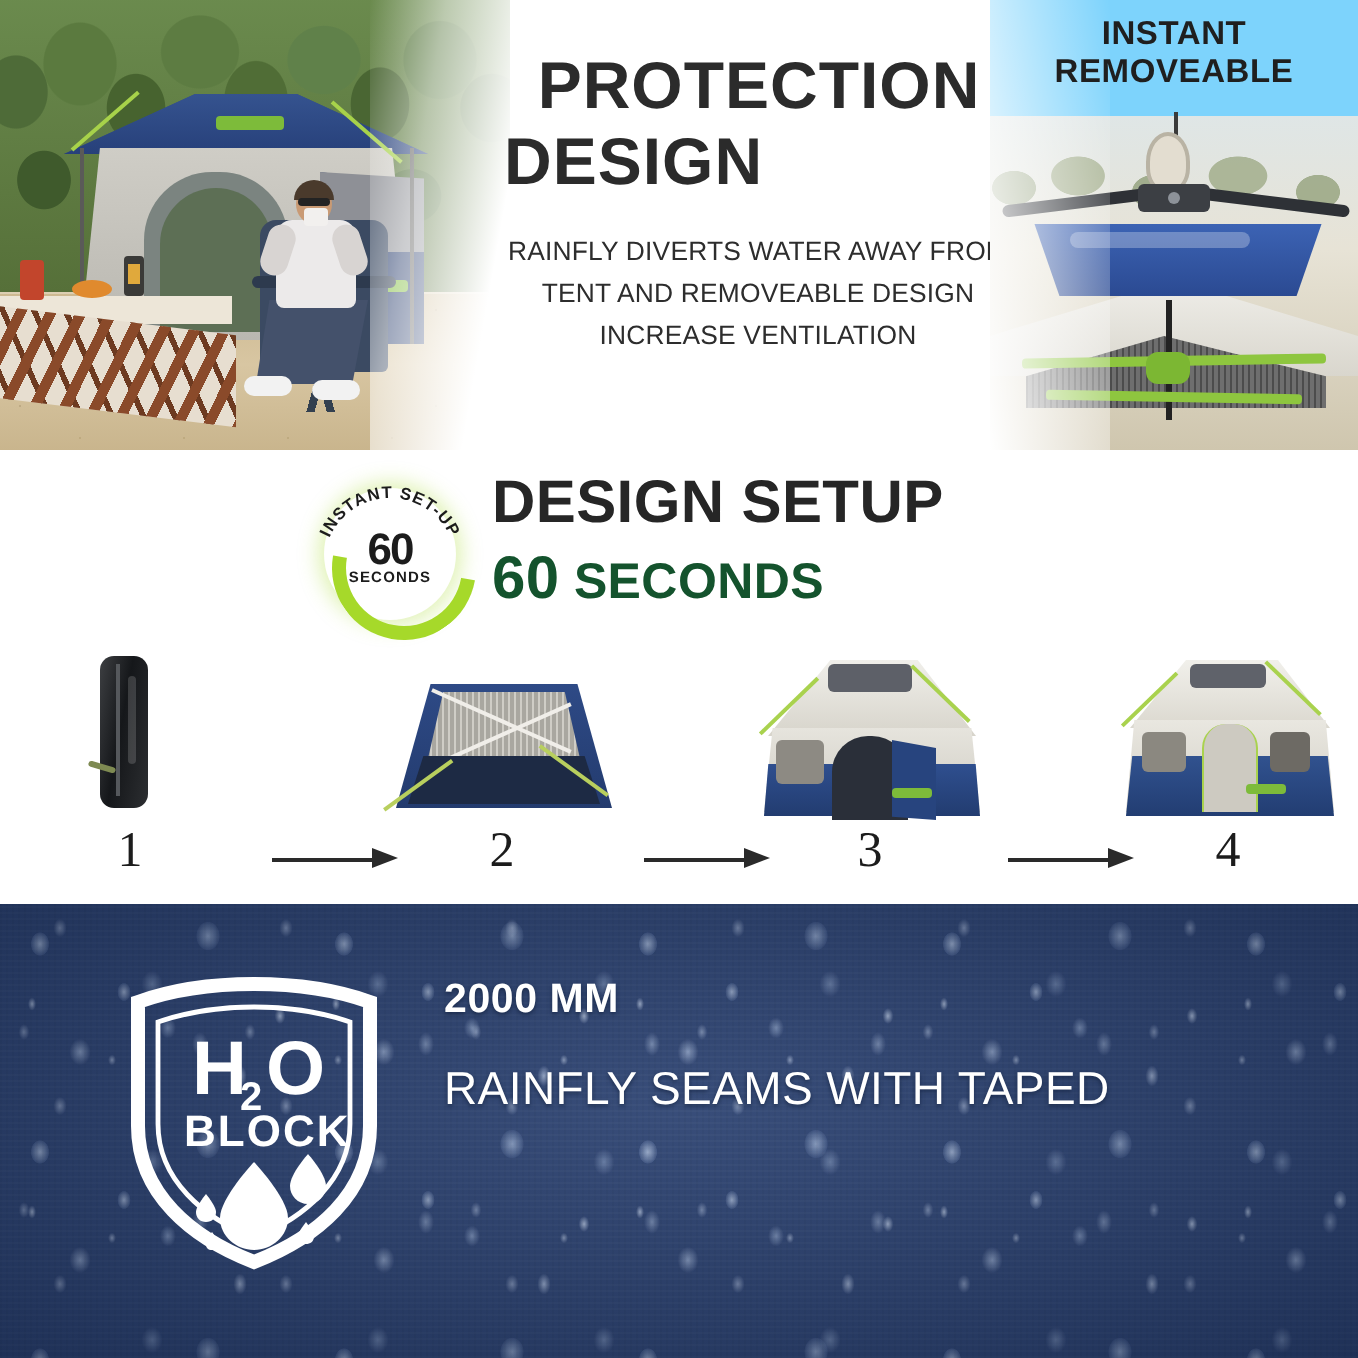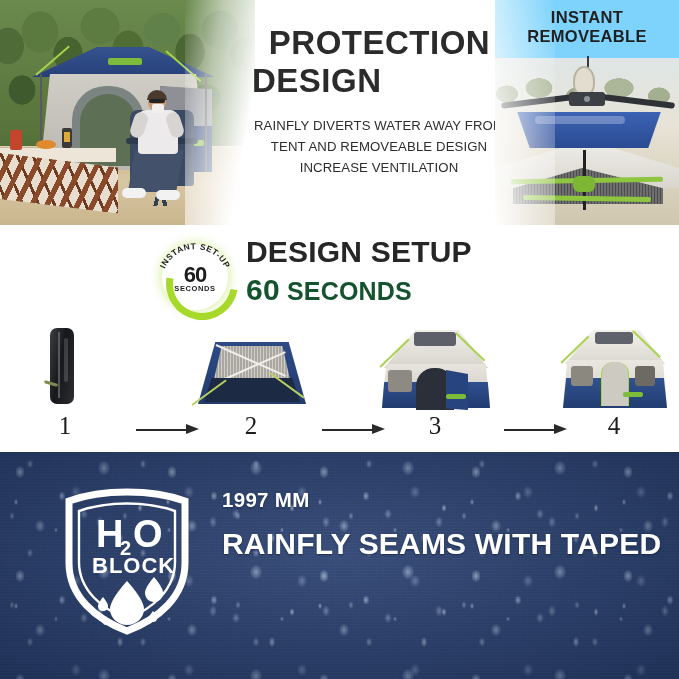--- a/index.html
+++ b/index.html
@@ -226,21 +226,21 @@
   .vig{position:absolute;inset:0;background:radial-gradient(ellipse at 50% 45%,rgba(255,255,255,.05),rgba(10,22,48,.42) 100%);}
 
   .shield{position:absolute;left:62px;top:33px;width:130px;height:150px;}
   .b-lines{position:absolute;left:222px;top:35px;width:440px;}
   .b-l1{font-size:20.5px;font-weight:700;color:#fff;letter-spacing:.3px;line-height:25px;
     text-shadow:0 1px 2px rgba(10,22,48,.55);}
   .b-l2{font-size:23px;font-weight:700;color:#fff;letter-spacing:.2px;line-height:28px;
     text-shadow:0 1px 2px rgba(10,22,48,.55);}
   .b-l3{margin-top:18px;font-size:23px;font-weight:700;color:#fff;letter-spacing:.2px;line-height:28px;
     text-shadow:0 1px 2px rgba(10,22,48,.55);}
-  .b-l4{margin-top:18px;font-size:30px;font-weight:700;color:#fff;letter-spacing:.2px;line-height:28px;
+  .b-l4{margin-top:18px;font-size:23px;font-weight:400;color:#fff;letter-spacing:.2px;line-height:28px;
     text-shadow:0 1px 2px rgba(10,22,48,.55);}
 </style>
 </head>
 <body>
 
 <div class="page">
 
   <div class="panel-top">
 
     <div class="photo-left">
@@ -425,18 +425,18 @@
       <text x="71" y="62" font-family="Liberation Sans, sans-serif" font-size="38" font-weight="700" fill="#ffffff">O</text>
       <text x="30" y="88" font-family="Liberation Sans, sans-serif" font-size="22" font-weight="700" fill="#ffffff" letter-spacing="1">BLOCK</text>
       <path d="M65 96 C65 96 82 114 82 124 C82 133 74 140 65 140 C56 140 48 133 48 124 C48 114 65 96 65 96 Z" fill="#ffffff"></path>
       <path d="M92 92 C92 92 101 102 101 108 C101 113 97 117 92 117 C87 117 83 113 83 108 C83 102 92 92 92 92 Z" fill="#ffffff"></path>
       <path d="M41 112 C41 112 46 118 46 121 C46 124 44 126 41 126 C38 126 36 124 36 121 C36 118 41 112 41 112 Z" fill="#ffffff"></path>
       <path d="M91 126 C91 126 95 131 95 133 C95 136 93 137 91 137 C89 137 87 136 87 133 C87 131 91 126 91 126 Z" fill="#ffffff"></path>
       <path d="M44 131 C44 131 47 135 47 137 C47 139 46 140 44 140 C42 140 41 139 41 137 C41 135 44 131 44 131 Z" fill="#ffffff"></path>
     </svg>
 
     <div class="b-lines">
-      <div class="b-l1">1997 MM</div>
+      <div class="b-l1">2000 MM</div>
       <div class="b-l4">RAINFLY SEAMS WITH TAPED</div>
     </div>
   </div>
 
 </div>
 
 </body></html>

